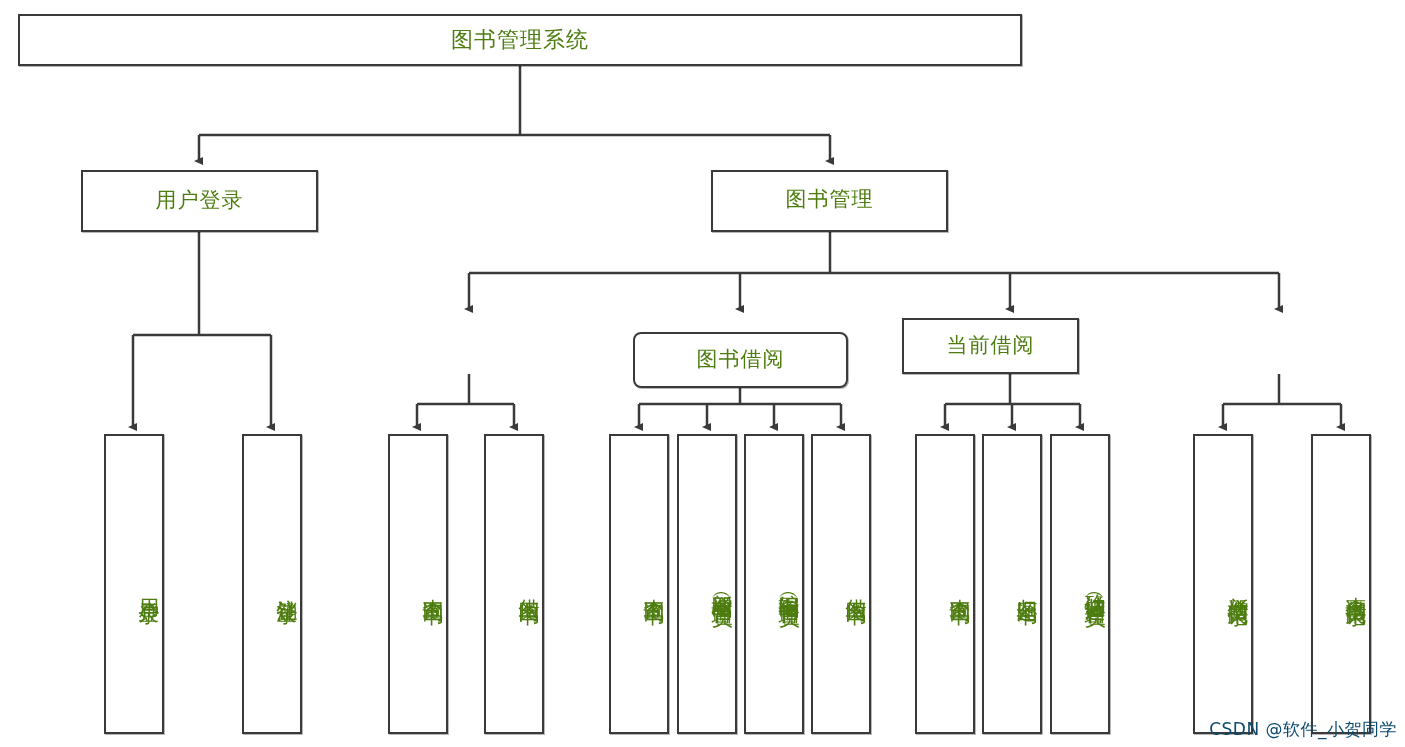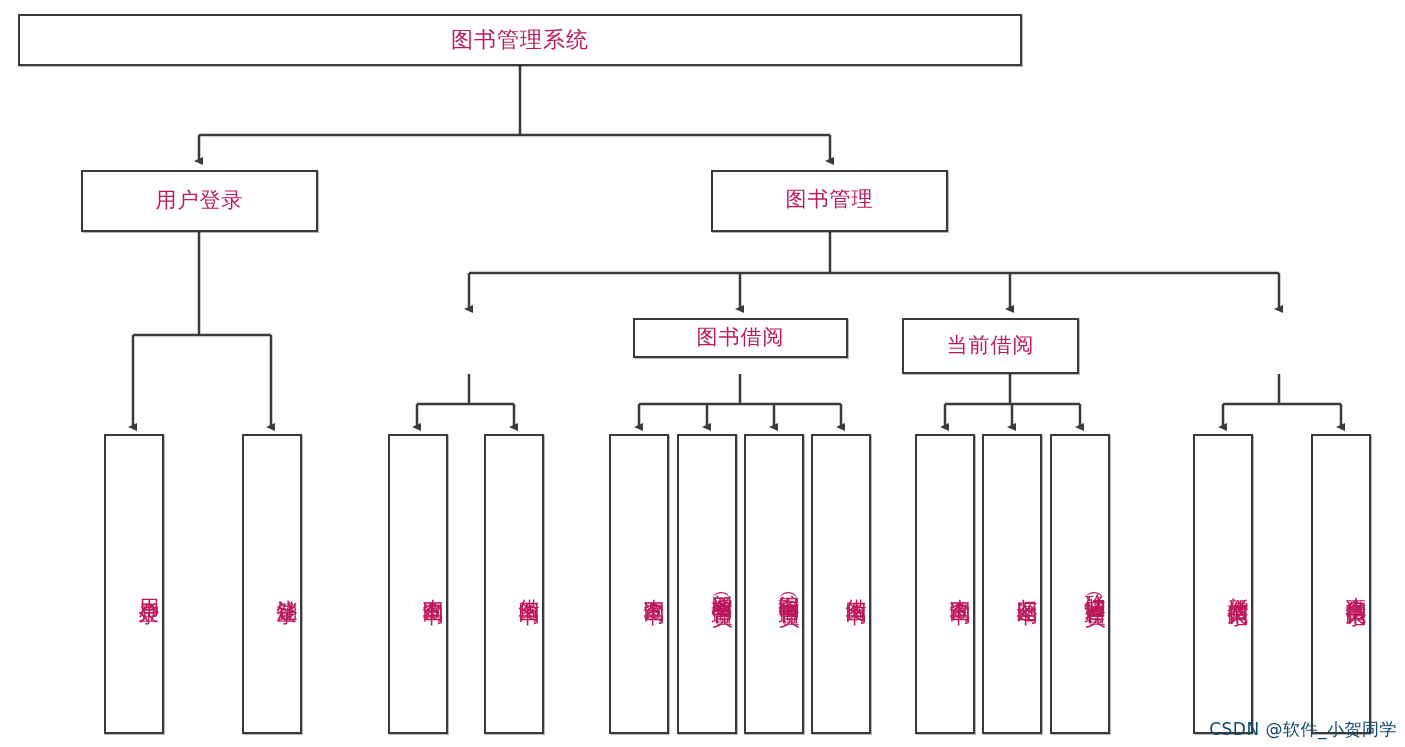--- a/index.html
+++ b/index.html
@@ -27,21 +27,21 @@
     pointer-events: none;
   }
   .node {
     position: absolute;
     box-sizing: border-box;
     background: #ffffff;
     border: 2px solid #3a3a3a;
     display: flex;
     align-items: center;
     justify-content: center;
-    color: #be185d;
+    color: #4d7c0f;
     box-shadow: 1px 1px 0 rgba(0,0,0,0.28);
   }
   .node.horiz {
     font-size: 21px;
     line-height: 1.2;
     letter-spacing: 1px;
   }
   .node.vert {
     writing-mode: vertical-rl;
     text-orientation: upright;
@@ -129,21 +129,21 @@
     <span>图书管理系统</span>
   </div>
 
   <div class="node horiz" style="left:81px; top:170px; width:237px; height:62px;">
     <span>用户登录</span>
   </div>
   <div class="node horiz" style="left:711px; top:170px; width:237px; height:62px;font-family:Liberation Mono, monospace;">
     <span>图书管理</span>
   </div>
 
-  <div class="node horiz" style="left:633px; top:318px; width:215px; height:40px;">
+  <div class="node horiz" style="left:633px; top:332px; width:215px; height:56px;border-radius:8px;">
     <span>图书借阅</span>
   </div>
   <div class="node horiz" style="left:902px; top:318px; width:177px; height:56px;">
     <span>当前借阅</span>
   </div>
 
   <div class="node vert" style="left:104px; top:434px; width:60px; height:300px;">
     <span class="vtext">用户登录</span>
   </div>
   <div class="node vert" style="left:242px; top:434px; width:60px; height:300px;">

